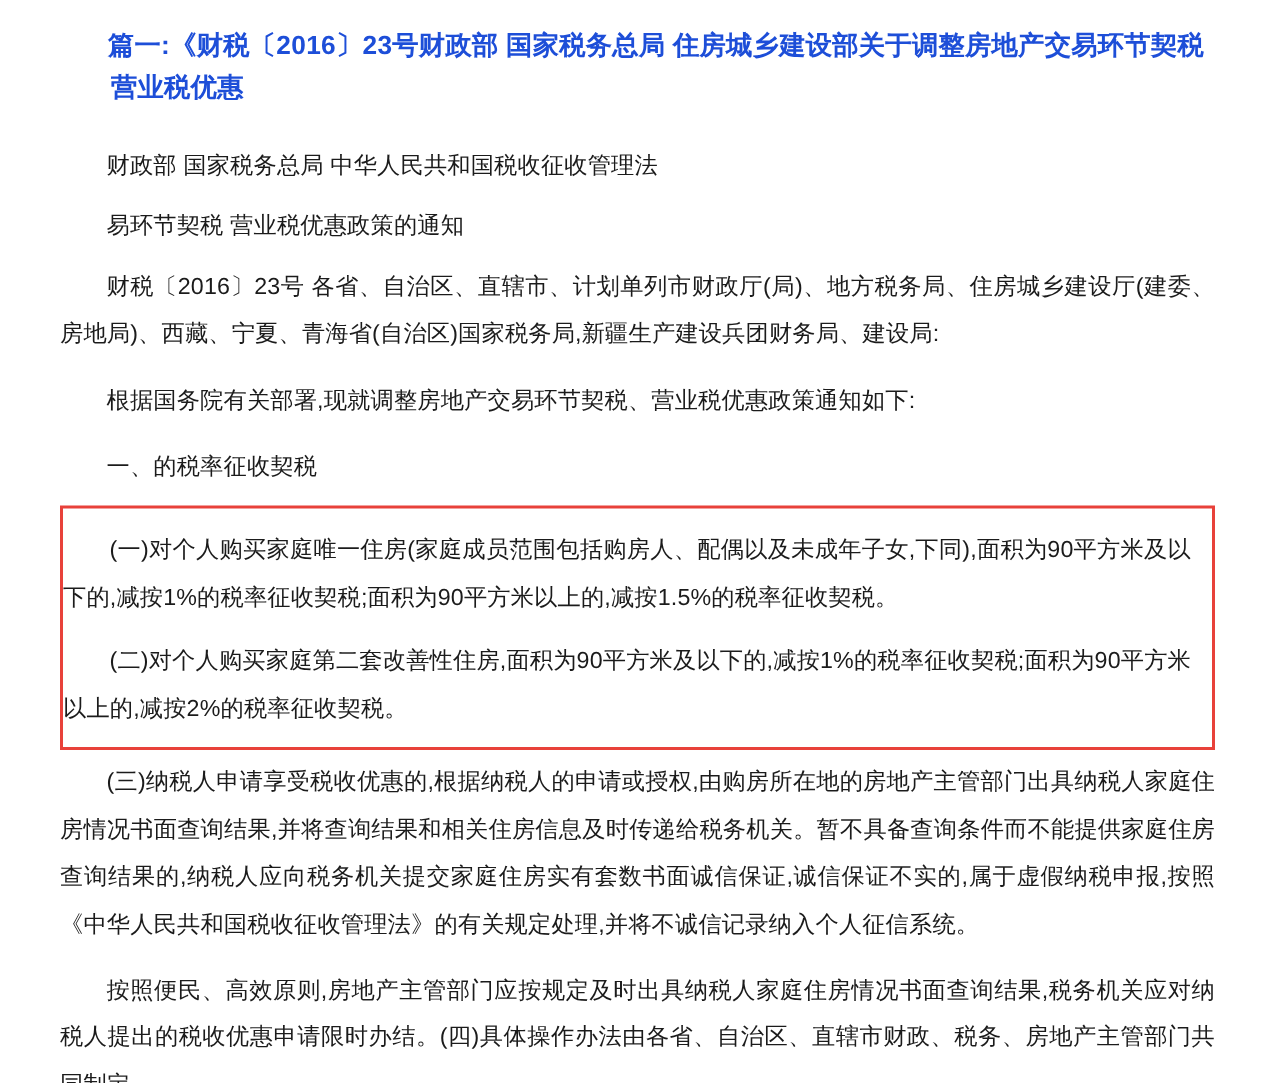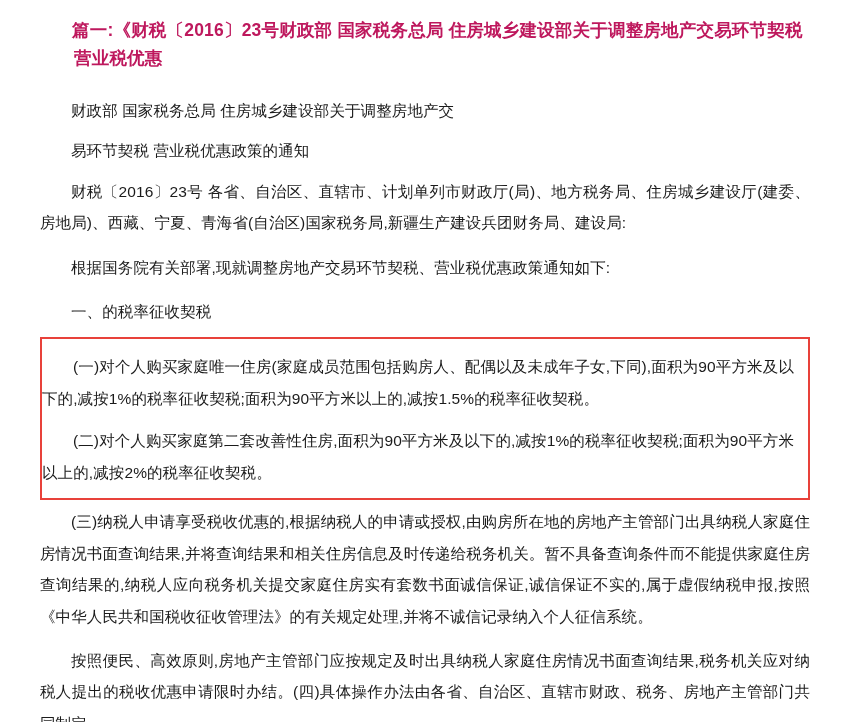--- a/index.html
+++ b/index.html
@@ -19,21 +19,21 @@
     width: 842px;
     height: 722px;
     box-sizing: border-box;
     padding: 10px 32px 0 40px;
   }
   .doc-title {
     font-size: 17.5px;
     font-weight: bold;
     line-height: 1.62;
     letter-spacing: 0.2px;
-    color: #be185d;
+    color: #1d4ed8;
     margin: 6px 0 0 0;
     padding-left: 34px;
     text-indent: -2px;
   }
   .doc-title .title-line2 {
     display: block;
     padding-left: 90px;
   }
   .body-block {
     margin-top: 22px;
@@ -74,21 +74,21 @@
 <body>
 
 <div class="page">
 
   <h1 class="doc-title">
     <span>篇一:《财税〔2016〕23号财政部 国家税务总局 住房城乡建设部关于调整房地产交易环节契税 营业税优惠</span>
   </h1>
 
   <div class="body-block">
 
-    <p class="para indent tight">财政部 国家税务总局 住房城乡建设部关于调整房地产交</p>
+    <p class="para indent tight">财政部 国家税务总局 中华人民共和国税收征收管理法</p>
     <div class="spacer-sm"></div>
     <p class="para indent tight">易环节契税 营业税优惠政策的通知</p>
     <div class="spacer-sm"></div>
     <p class="para indent">财税〔2016〕23号 各省、自治区、直辖市、计划单列市财政厅(局)、地方税务局、住房城乡建设厅(建委、房地局)、西藏、宁夏、青海省(自治区)国家税务局,新疆生产建设兵团财务局、建设局:</p>
     <div class="spacer-sm"></div>
     <p class="para indent">根据国务院有关部署,现就调整房地产交易环节契税、营业税优惠政策通知如下:</p>
     <div class="spacer-sm"></div>
     <p class="para section-head">一、的税率征收契税</p>
 
     <div class="highlight-box">

